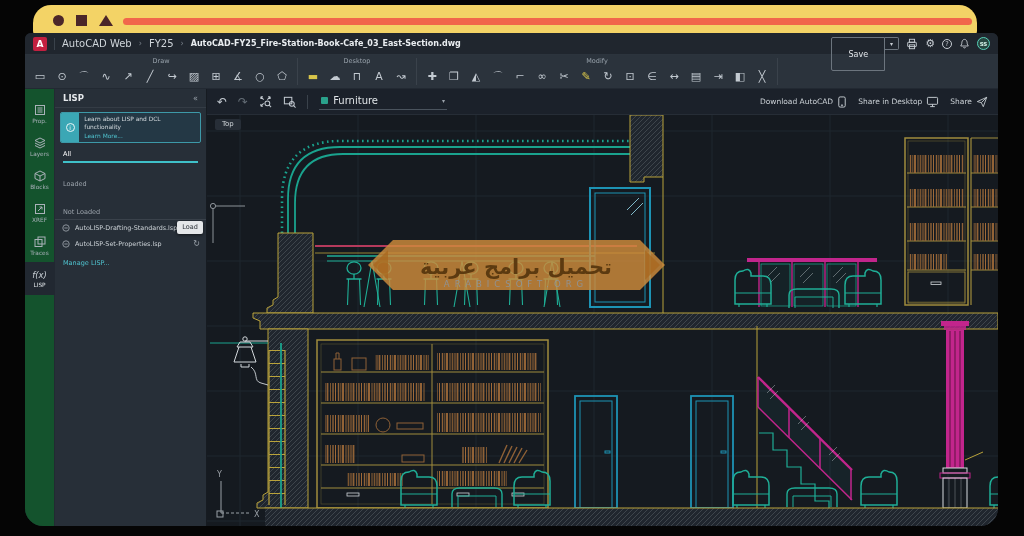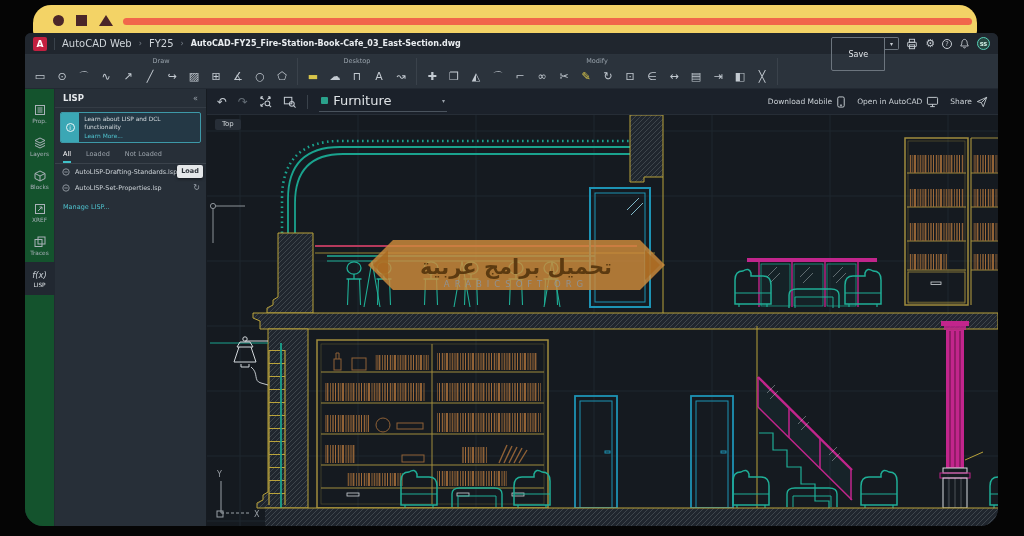--- a/index.html
+++ b/index.html
@@ -76,42 +76,42 @@
   .panel-title { font-size:8.5px; font-weight:bold; color:#e6e9ec; flex:1; }
   .panel-collapse { font-size:8px; color:#9aa2aa; }
   .banner { margin:4px 5px 3px 5px; min-height:27px; border:1px solid #3d99a8;
     background:#243845; border-radius:2px; display:flex; overflow:hidden; }
   .banner-ico { width:19px; background:#3ba7b5; display:flex; align-items:center; justify-content:center; }
   .info-dot { width:9px; height:9px; border-radius:50%; border:1px solid #eaf6f8;
     color:#eaf6f8; font-size:6px; display:flex; align-items:center; justify-content:center; }
   .banner-body { padding:3px 5px; }
   .banner-text { font-size:5.9px; color:#d3d9dd; line-height:1.35; }
   .banner-link { font-size:5.9px; color:#4fc3cf; margin-top:1px; }
-  .tabs { display:flex; gap:15px; padding:2px 8px 0 8px; border-bottom:1px solid #3a424b; }
+  .tabs { display:flex; gap:15px; padding:2px 8px 0 8px; border-bottom:1px solid #3a424b;flex-direction:column; }
   .tab { font-size:6.5px; color:#9aa2aa; padding:2px 0 3px 0; }
   .tab.active { color:#fff; border-bottom:2px solid #3fc1c9; }
   .file-row { height:16px; display:flex; align-items:center; gap:5px; padding:0 7px; position:relative; }
   .file-name { font-size:6.4px; color:#ccd2d7; white-space:nowrap; }
   .load-btn { position:absolute; right:3px; top:1px; width:26px; height:13px;
-    background:#e4e7e9; border-radius:2px; color:#2b3138; font-size:6.5px; font-weight:bold;
+    background:#e4e7e9; border-radius:2px; color:#2b3138; font-size:6.5px; font-weight:normal;
     display:flex; align-items:center; justify-content:center; box-shadow:0 1px 3px rgba(0,0,0,.55); }
   .refresh { position:absolute; right:6px; color:#9aa2aa; font-size:8px; }
   .manage { padding:7px 8px; font-size:6.5px; color:#4fc3cf; }
 
   
   .canvas { flex:1; position:relative; background:#151a20; }
   .cbar { height:26px; background:#1b212a; border-bottom:1px solid #262d36;
     display:flex; align-items:center; padding:0 10px; gap:11px; }
   .cicon { color:#c3cad1; font-size:12px; line-height:1; display:flex; align-items:center; }
   .cicon.dim { color:#646d76; }
   .cdiv { width:1px; height:14px; background:#3a424b; }
   .layer-dd { width:128px; border-bottom:1px solid #4a535d; display:flex;
     align-items:center; gap:5px; padding:2px 2px 3px 2px; }
   .swatch { width:7px; height:7px; background:#2aa18b; border-radius:1px; }
-  .layer-name { font-size:13px; color:#dfe3e6; flex:1; }
+  .layer-name { font-size:10px; color:#dfe3e6; flex:1; }
   .dd-caret { font-size:6px; color:#9aa2aa; }
   .cbar-spacer { flex:1; }
   .cbtn { display:flex; align-items:center; gap:4px; font-size:7.5px; color:#ccd2d7; }
   .view-tab { position:absolute; left:8px; top:30px; background:#272e37; border-radius:2px;
     padding:1px 7px 2px 7px; font-size:7px; color:#cfd4d8; z-index:5; }
   .draw-area { position:absolute; left:0; top:26px; width:791px; height:411px; }
 
   text { font-family:"DejaVu Sans", sans-serif; }
 </style>
 </head>
@@ -332,30 +332,30 @@
               </svg>
           </span>
           <span class="cdiv"></span>
           <div class="layer-dd">
             <span class="swatch"></span>
             <span class="layer-name">Furniture</span>
             <span class="dd-caret">▾</span>
           </div>
           <div class="cbar-spacer"></div>
           <div class="cbtn">
-            <span>Download Mobile</span>
+            <span>Download AutoCAD</span>
             <svg width="10" height="12" viewBox="0 0 10 13">
                 <g fill="none" stroke="#ccd2d7" stroke-width="1">
                   <rect x="1.5" y="1" width="7" height="11" rx="1.5"></rect>
                   <circle cx="5" cy="10" r="0.6"></circle>
                 </g>
               </svg>
           </div>
           <div class="cbtn">
-            <span>Open in AutoCAD</span>
+            <span>Share in Desktop</span>
             <svg width="13" height="12" viewBox="0 0 14 13">
                 <g fill="none" stroke="#ccd2d7" stroke-width="1">
                   <rect x="1.5" y="1.5" width="11" height="7.5" rx="1"></rect>
                   <path d="M7,9 V11.5 M4.5,11.5 H9.5"></path>
                 </g>
               </svg>
           </div>
           <div class="cbtn">
             <span>Share</span>
             <svg width="12" height="12" viewBox="0 0 14 14">

